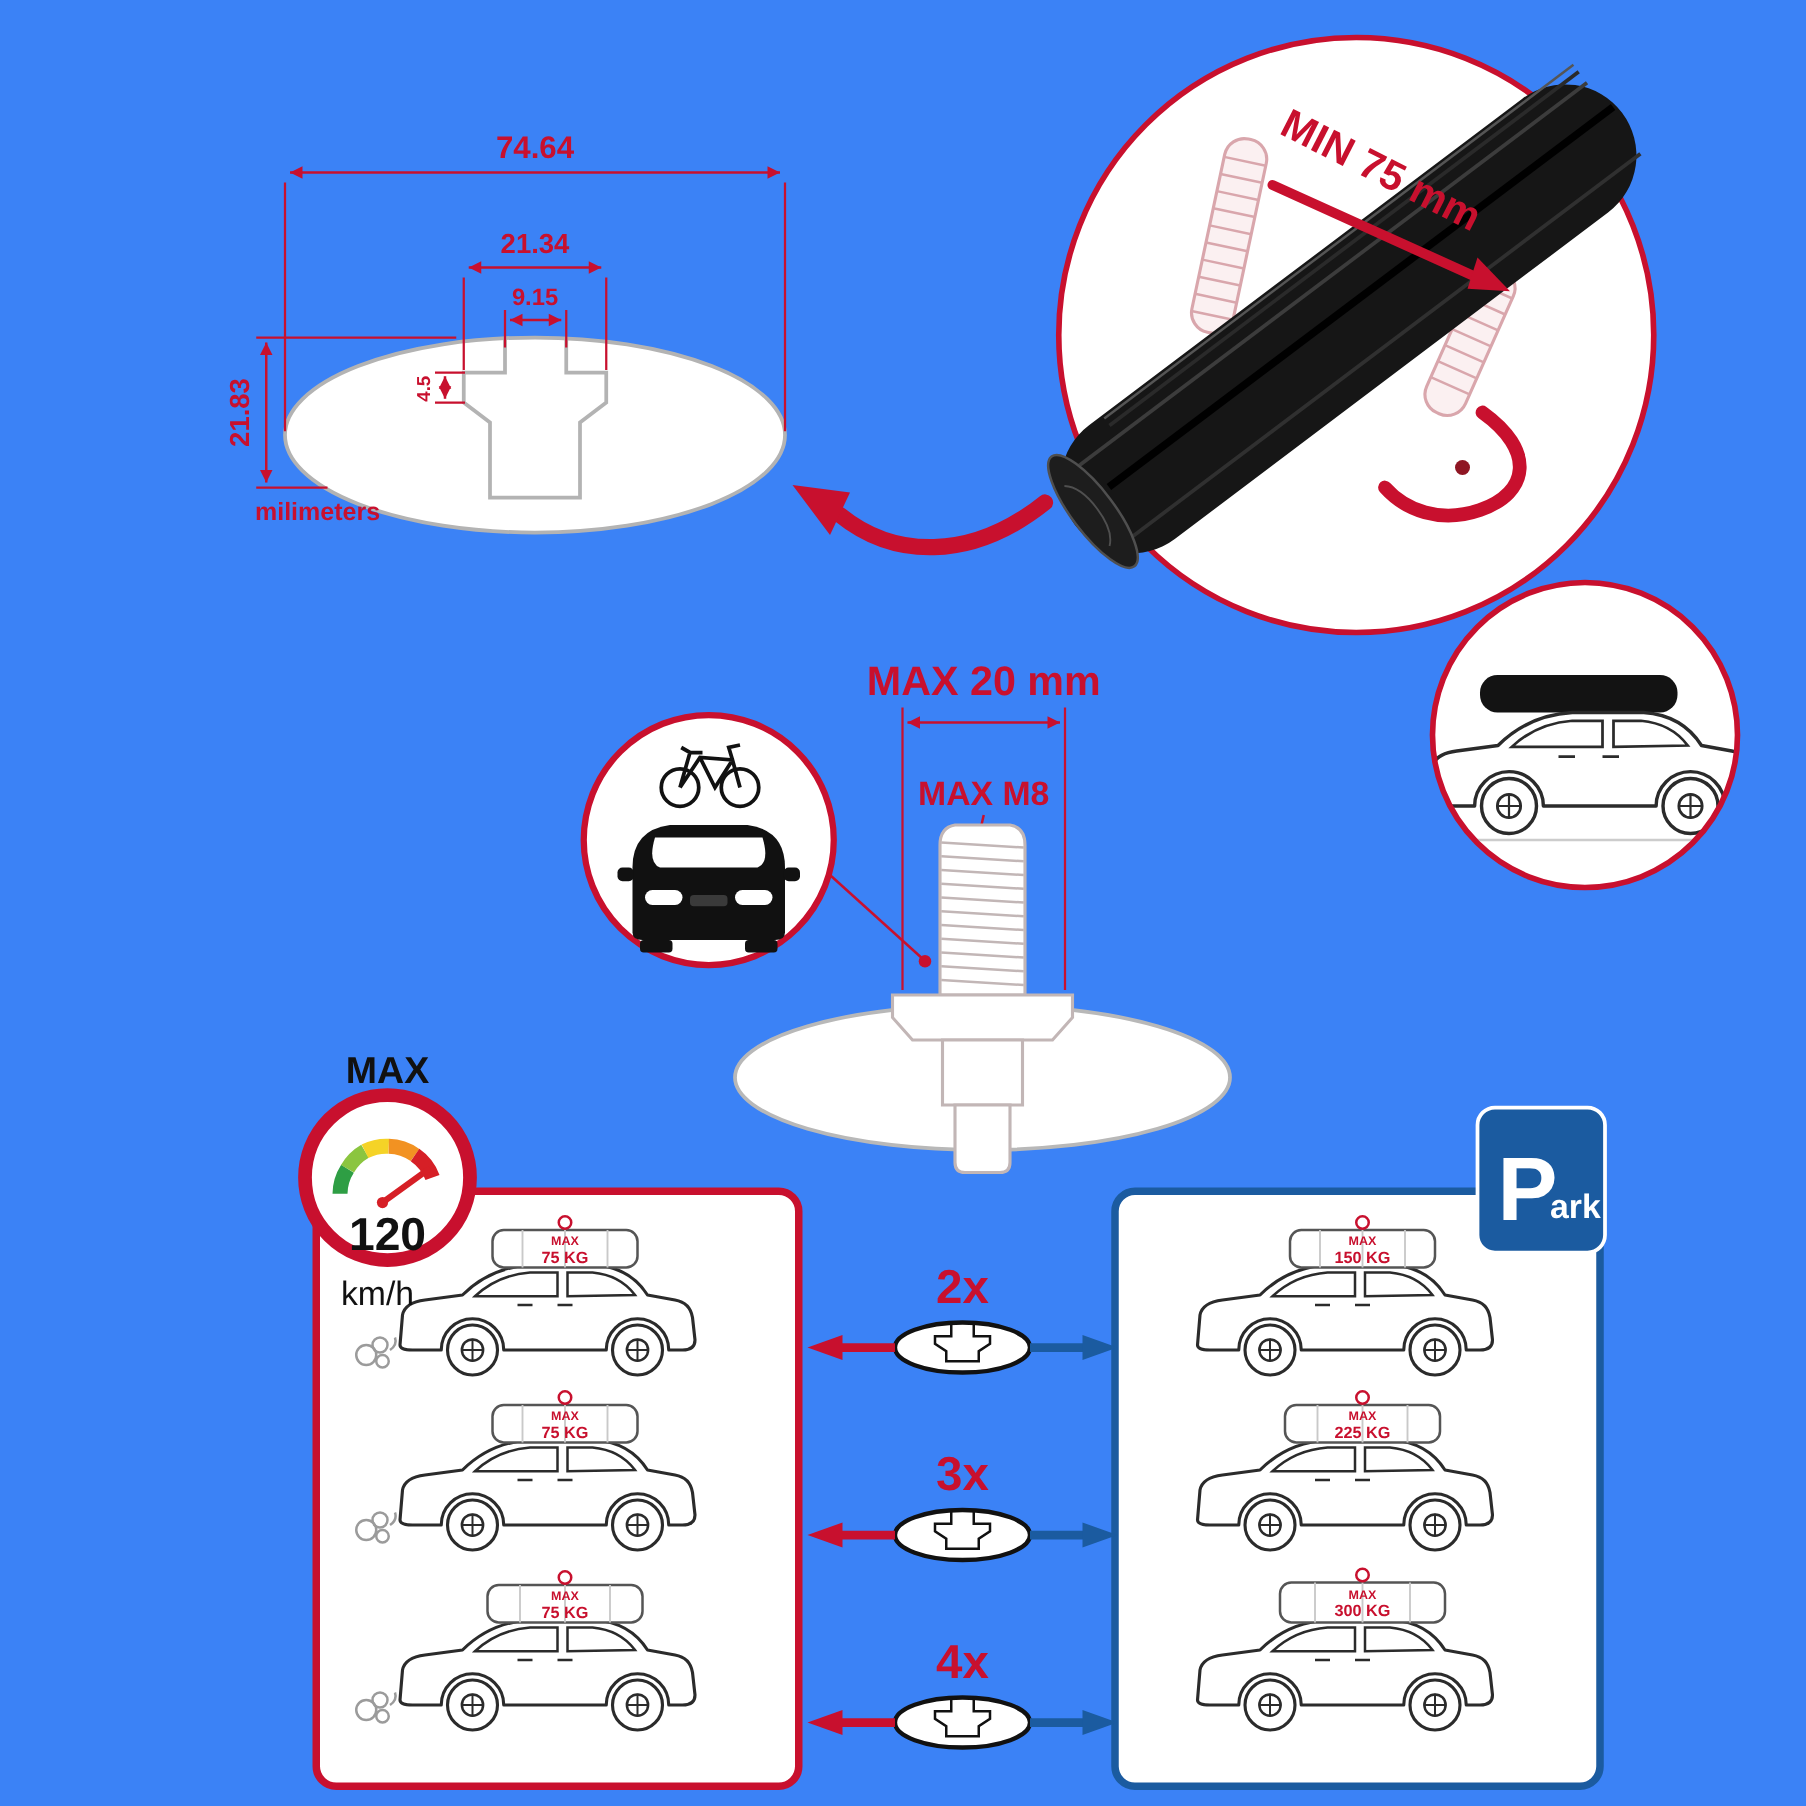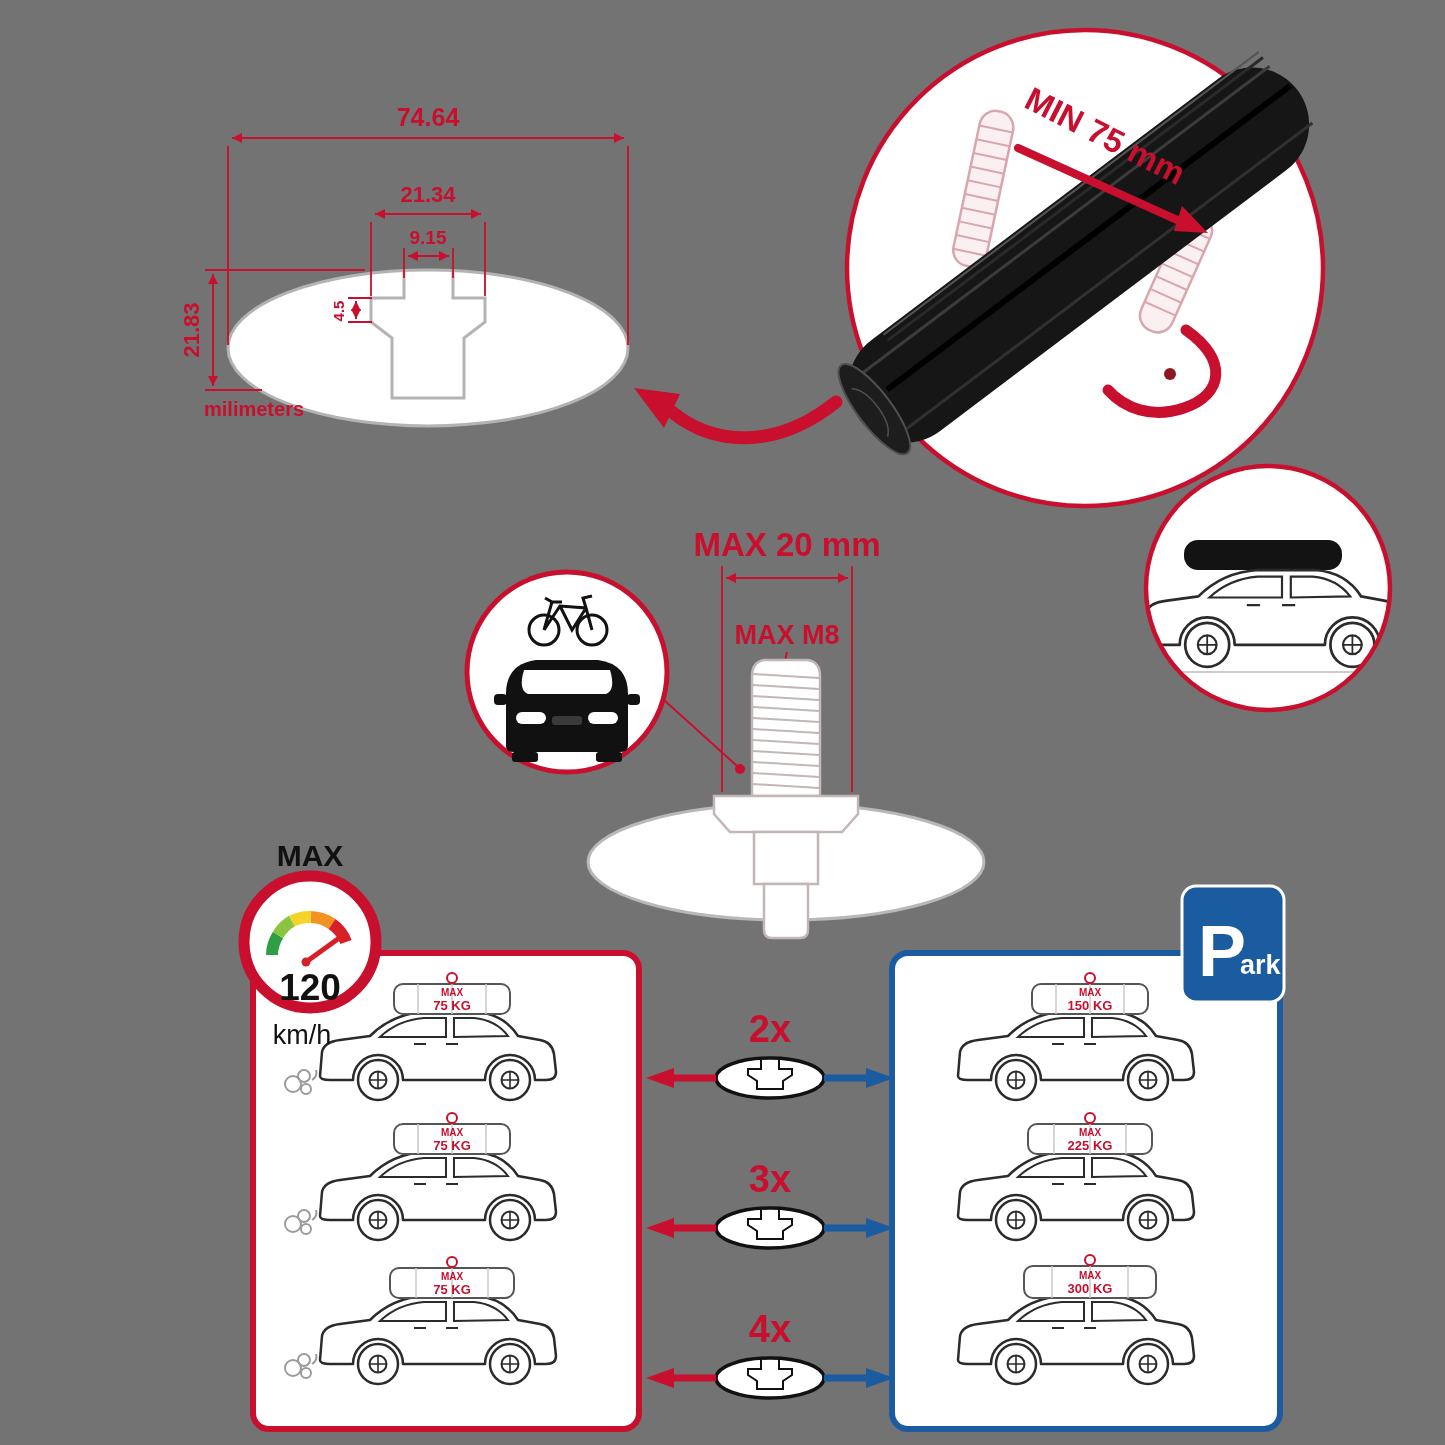--- a/index.html
+++ b/index.html
@@ -1,16 +1,16 @@
 <!DOCTYPE html>
 <html><head>
 <meta charset="utf-8">
 <style>
   html,body{margin:0;padding:0;background:#fff;}
-  .canvas{position:relative;width:1445px;height:1445px;background:#737373;overflow:hidden;}
+  .canvas{position:relative;width:1445px;height:1445px;background:#3b82f6;overflow:hidden;}
   svg{display:block;}
   text{font-family:"Liberation Sans",sans-serif;}
   .dim-lg{font-size:25px;font-weight:700;fill:#c8102e;text-anchor:middle;}
   .dim-md{font-size:22px;font-weight:700;fill:#c8102e;text-anchor:middle;}
   .dim-sm{font-size:19px;font-weight:700;fill:#c8102e;text-anchor:middle;}
   .dim-xs{font-size:15px;font-weight:700;fill:#c8102e;text-anchor:middle;}
   .units-label{font-size:20px;font-weight:700;fill:#c8102e;text-anchor:start;}
   .note-lg{font-size:33px;font-weight:700;fill:#c8102e;text-anchor:middle;}
   .note-md{font-size:27px;font-weight:700;fill:#c8102e;text-anchor:middle;}
   .mult{font-size:38px;font-weight:700;fill:#c8102e;text-anchor:middle;}

